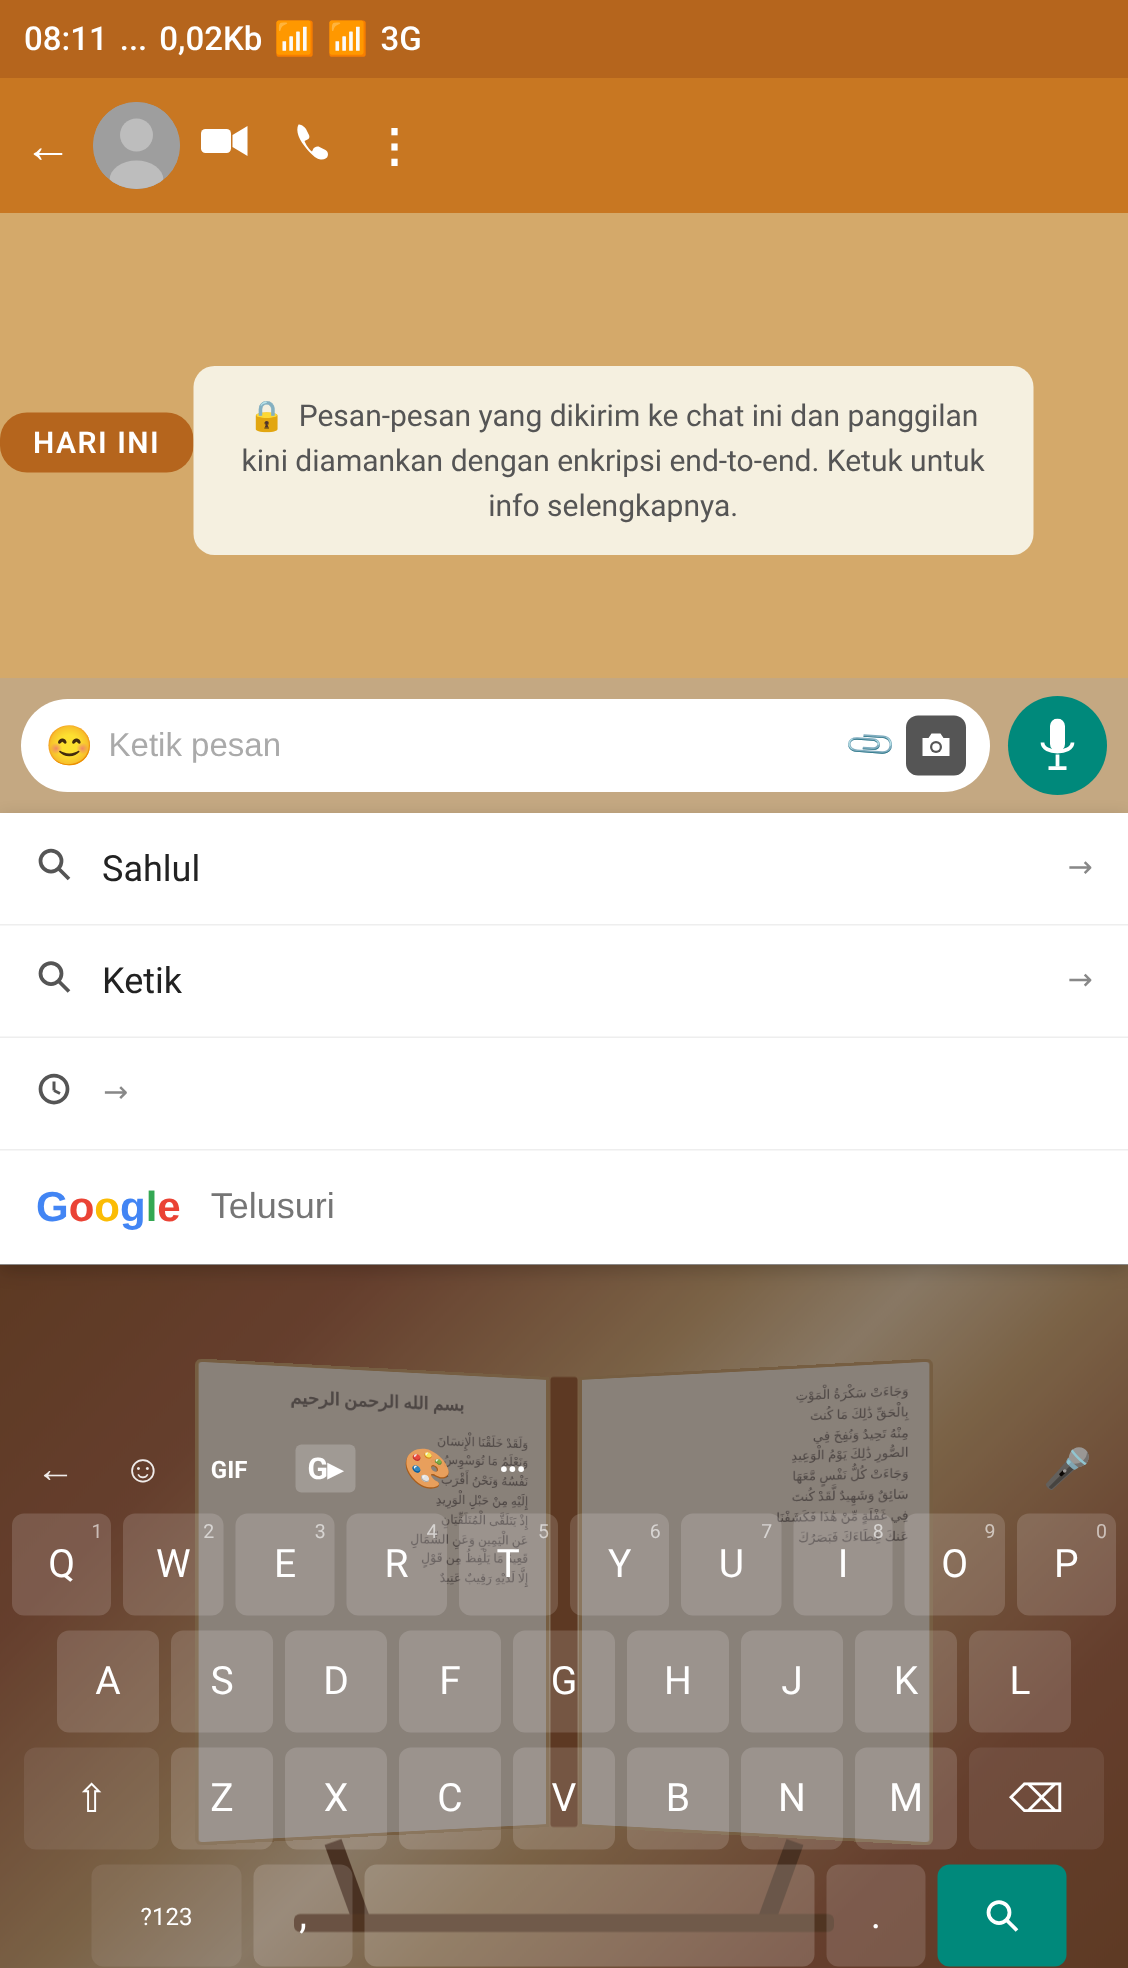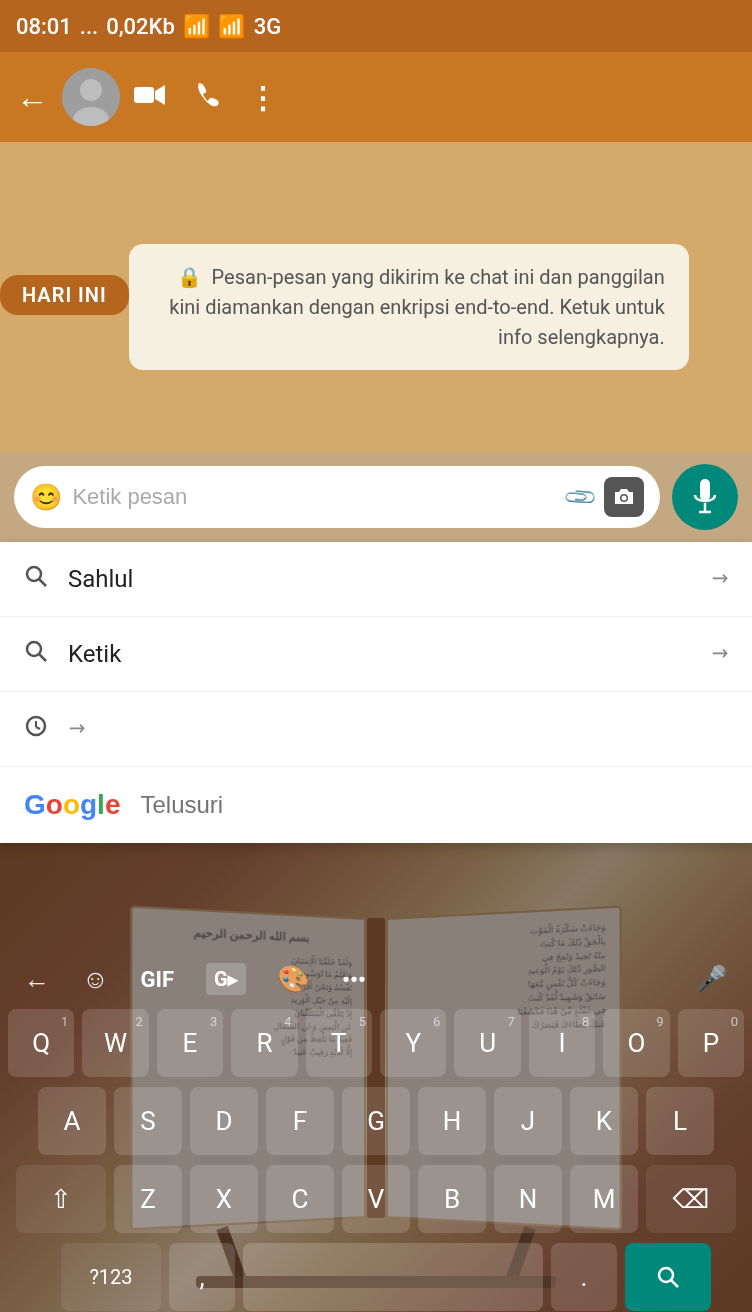--- a/index.html
+++ b/index.html
@@ -88,21 +88,21 @@
       font-size: 20px;
       font-weight: 600;
       letter-spacing: 1px;
       margin-bottom: 24px;
     }
     .encryption-notice {
       background: #f5f0e0;
       border-radius: 14px;
       padding: 18px 24px;
       max-width: 560px;
-      text-align: right;
+      text-align: center;
       font-size: 20px;
       color: #555;
       line-height: 1.5;
     }
     .lock-icon { margin-right: 4px; }
 
     
     .message-input-area {
       background: #c4a882;
       height: 90px;
@@ -211,21 +211,21 @@
       position: absolute;
       bottom: 0; left: 0; right: 0;
       padding: 8px 8px 12px;
     }
     .keyboard-toolbar {
       display: flex; align-items: center;
       padding: 10px 16px 14px;
       gap: 32px;
     }
     .kb-tool-icon { font-size: 26px; color: white; cursor: pointer; opacity: 0.9; }
-    .kb-tool-text { font-size: 22px; color: white; font-weight: bold; cursor: pointer; }
+    .kb-tool-text { font-size: 16px; color: white; font-weight: bold; cursor: pointer; }
     .kb-tool-spacer { flex: 1; }
 
     .key-row {
       display: flex; justify-content: center;
       gap: 8px; margin-bottom: 10px;
     }
     .key {
       background: rgba(255,255,255,0.15);
       color: white;
       border-radius: 8px;
@@ -254,41 +254,41 @@
       max-width: 90px;
     }
     .key-space {
       background: rgba(255,255,255,0.18);
       flex: 4;
       max-width: 300px;
       border-radius: 8px;
     }
     .key-123 {
       background: rgba(255,255,255,0.08);
-      font-size: 20px;
+      font-size: 16px;
       min-width: 90px;
       max-width: 100px;
       margin-left: 20px;
     }
     .key-dot {
       min-width: 56px; max-width: 66px;
     }
     .key-search-btn {
       background: #00897b;
       min-width: 76px; max-width: 86px;
       border-radius: 8px;
     }
     .key-comma { min-width: 56px; max-width: 66px; }
   </style>
 </head>
 <body>
 
 <div class="status-bar">
   <div class="status-left">
-    <span>08:01</span>
+    <span>08:11</span>
     <span>...</span>
     <span>0,02Kb</span>
     <span>📶</span>
     <span>📶</span>
     <span>3G</span>
   </div>
 </div>
 
 <div class="app-header">
   <span class="back-arrow">←</span>

